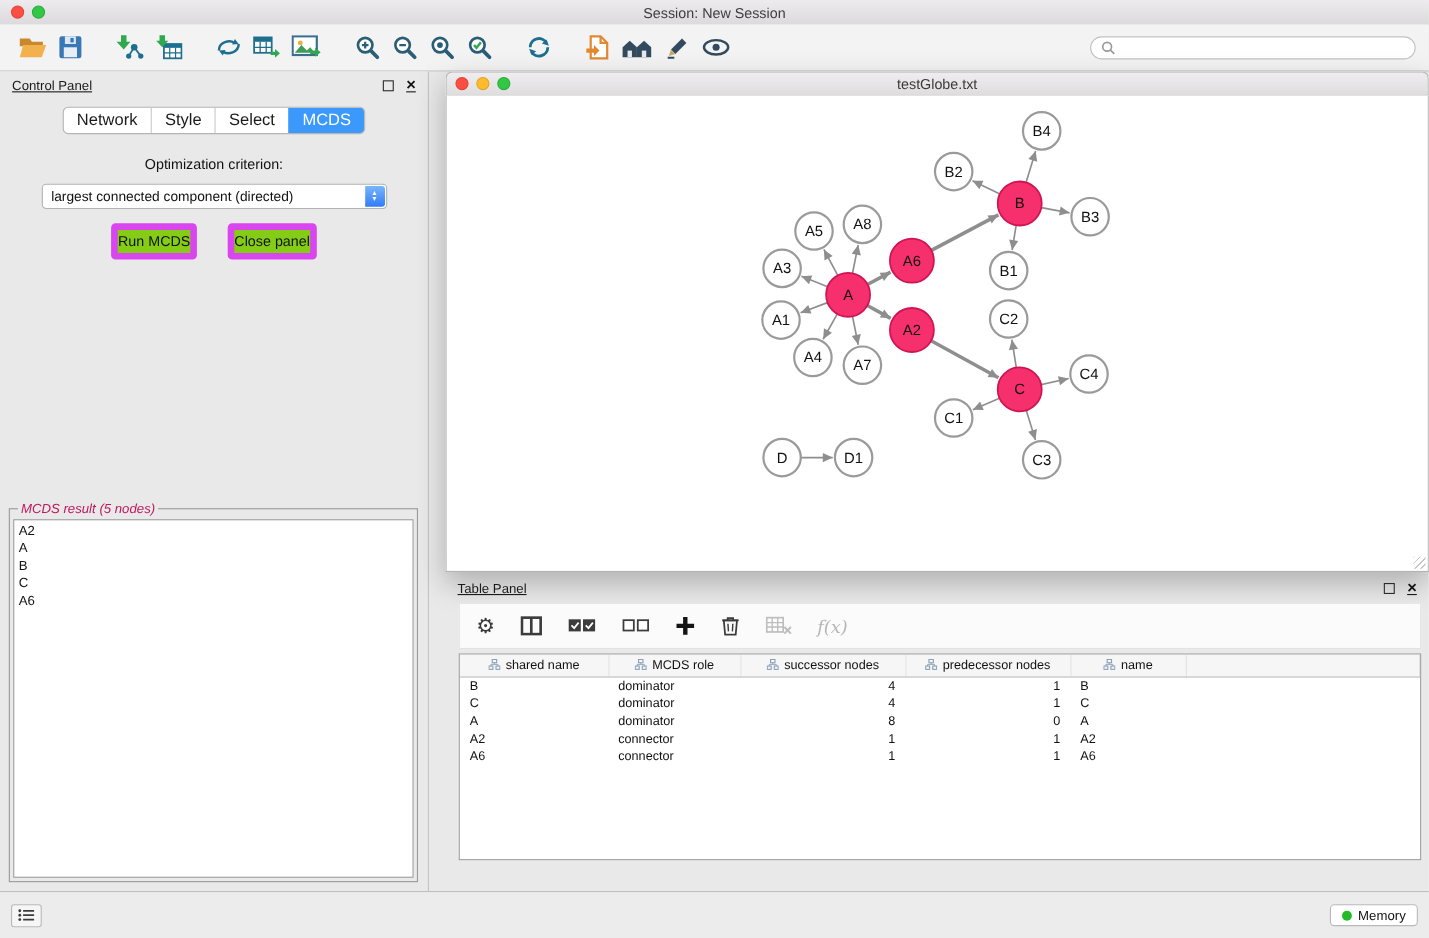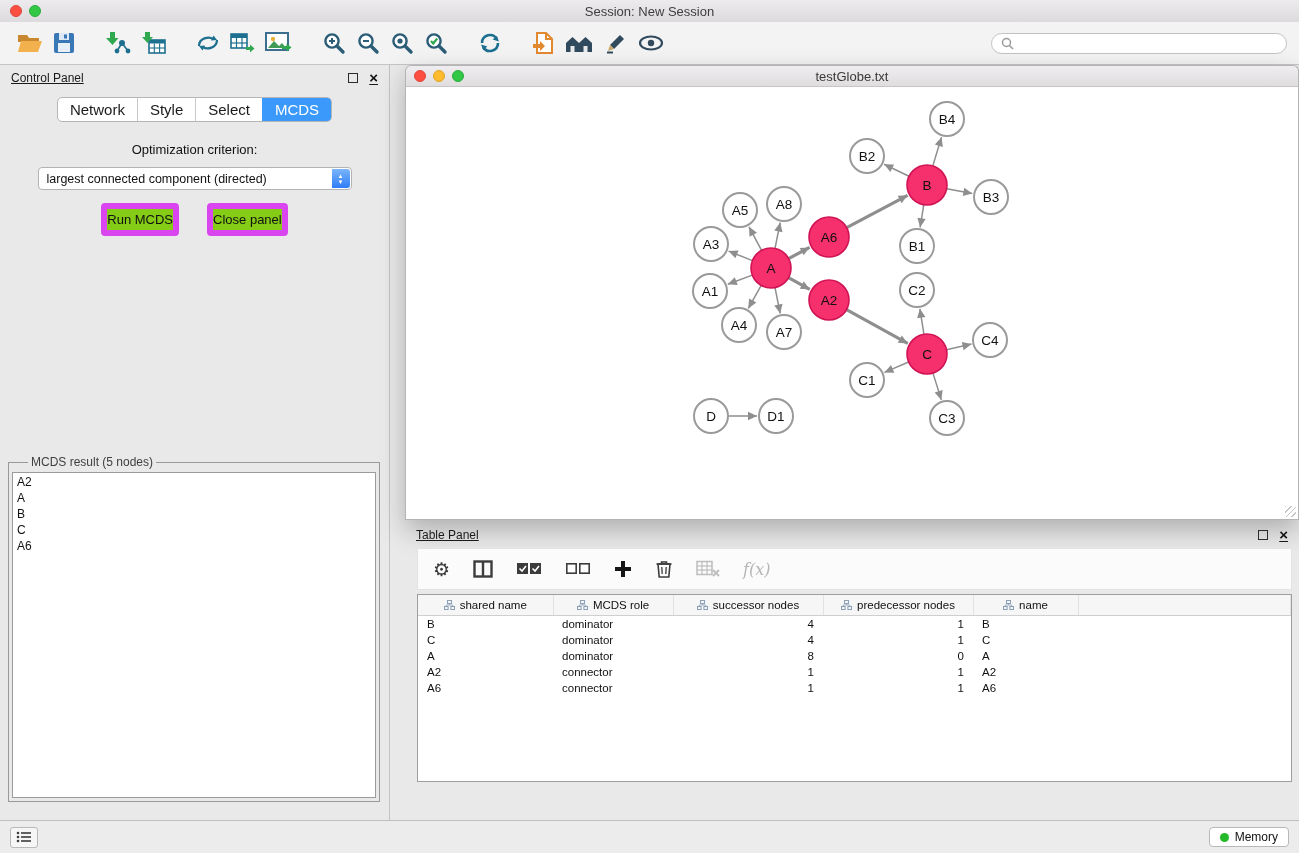--- a/index.html
+++ b/index.html
@@ -37,21 +37,21 @@
   
   .control-panel{position:absolute;top:65px;left:0;width:390px;bottom:33px;background:#e9e9e9;border-right:1px solid #c3c3c3;box-sizing:border-box;}
   .cp-tabs{margin:7px auto 0;}
   .opt-label{margin-top:20px;text-align:center;font-size:13px;color:#111;}
   .dropdown{width:314px;height:23px;margin:10px auto 0;background:#fff;border:1px solid #b3b3b3;border-radius:4px;display:flex;align-items:center;position:relative;font-size:12.5px;color:#111;padding-left:8px;box-sizing:border-box;}
   .dd-text{flex:1;white-space:nowrap;overflow:hidden;padding-right:20px;}
   .dd-step{position:absolute;right:1px;top:1px;bottom:1px;width:18px;background:linear-gradient(#7ab6fc,#2f7cf6);border-radius:0 3px 3px 0;display:flex;flex-direction:column;align-items:center;justify-content:center;color:#fff;font-size:7px;line-height:6px;}
   .btnrow{display:flex;justify-content:center;gap:28px;margin-top:13px;}
   .mbtn{background:#84cc16;border:6px solid #d946ef;border-radius:4px;font-size:13px;color:#111;padding:3px 0;font-family:inherit;}
   .result-box{position:absolute;left:8px;right:9px;top:390px;bottom:18px;border:1px solid #999;margin:0;padding:3px;background:#e9e9e9;}
-  .result-box legend{font-size:12px;padding:0 3px;margin-left:16px;color:#404040;}
+  .result-box legend{font-size:12px;padding:0 3px;margin-left:4px;color:#be185d;font-style:italic;}
   .result-inner{width:100%;height:100%;box-sizing:border-box;background:#fff;border:1px solid #9b9b9b;font-size:12px;line-height:16px;padding:1px 4px;overflow:hidden;color:#111;}
 
   
   .net-win{position:absolute;left:405px;top:65px;width:894px;height:455px;box-shadow:0 10px 26px rgba(0,0,0,0.25);border-radius:6px 6px 0 0;}
   .nw-title{height:22px;background:linear-gradient(#efedef,#dfddde);border:1px solid #b4b4b4;border-bottom-color:#c6c6c6;border-radius:6px 6px 0 0;position:relative;display:flex;align-items:center;box-sizing:border-box;}
   .nw-traffic{position:absolute;left:8px;top:4px;}
   .nw-title-text{width:100%;text-align:center;font-size:13px;color:#3a3a3a;}
   .nw-canvas{position:absolute;top:22px;left:0;right:0;bottom:0;background:#fff;border:1px solid #b4b4b4;border-top:none;box-sizing:border-box;overflow:hidden;}
   .nw-canvas svg{font-family:"Liberation Sans",sans-serif;display:block;}
   .grip{position:absolute;right:2px;bottom:2px;width:11px;height:11px;background:repeating-linear-gradient(135deg,#c6c6c6 0 1px,transparent 1px 4px);}
@@ -64,21 +64,21 @@
   .fx-text{font-family:"DejaVu Serif",serif;font-style:italic;font-size:16px;color:#b5b5b5;}
   .tp-table{position:absolute;left:12px;right:7px;top:72px;bottom:36px;background:#fff;border:1px solid #9e9e9e;box-sizing:border-box;overflow:hidden;}
   .tp-table table{border-collapse:collapse;width:100%;table-layout:fixed;font-size:11.5px;color:#111;}
   .tp-table thead th{background:#f6f6f6;border-bottom:1px solid #cfcfcf;border-right:1px solid #e2e2e2;font-weight:normal;height:20px;padding:0 4px;white-space:nowrap;overflow:hidden;text-align:center;}
   .tp-table thead th .hlabel{margin-left:5px;vertical-align:1px;}
   .tp-table tbody td{height:16px;padding:0 9px;white-space:nowrap;overflow:hidden;}
   .al{text-align:left}.ar{text-align:right}
   .tp-tabs{position:absolute;bottom:6px;left:50%;transform:translateX(-50%);}
 
   
-  .statusbar{position:absolute;left:0;right:0;bottom:0;height:33px;background:#ececec;border-top:1px solid #bfbfbf;display:flex;align-items:center;padding:0 10px;box-sizing:border-box;}
+  .statusbar{position:absolute;left:0;right:0;bottom:0;height:43px;background:#ececec;border-top:1px solid #bfbfbf;display:flex;align-items:center;padding:0 10px;box-sizing:border-box;}
   .list-btn{width:28px;height:21px;background:#f6f6f6;border:1px solid #b9b9b9;border-radius:3px;display:flex;align-items:center;justify-content:center;padding:0;}
   .mem-btn{margin-left:auto;display:flex;align-items:center;gap:6px;background:#fff;border:1px solid #b9b9b9;border-radius:4px;padding:2px 10px;font-size:12px;font-family:inherit;color:#111;}
   .mem-dot{width:9px;height:9px;border-radius:50%;display:inline-block;}
 </style>
 </head>
 <body>
 
 <div class="app">
 
   <div class="titlebar">

